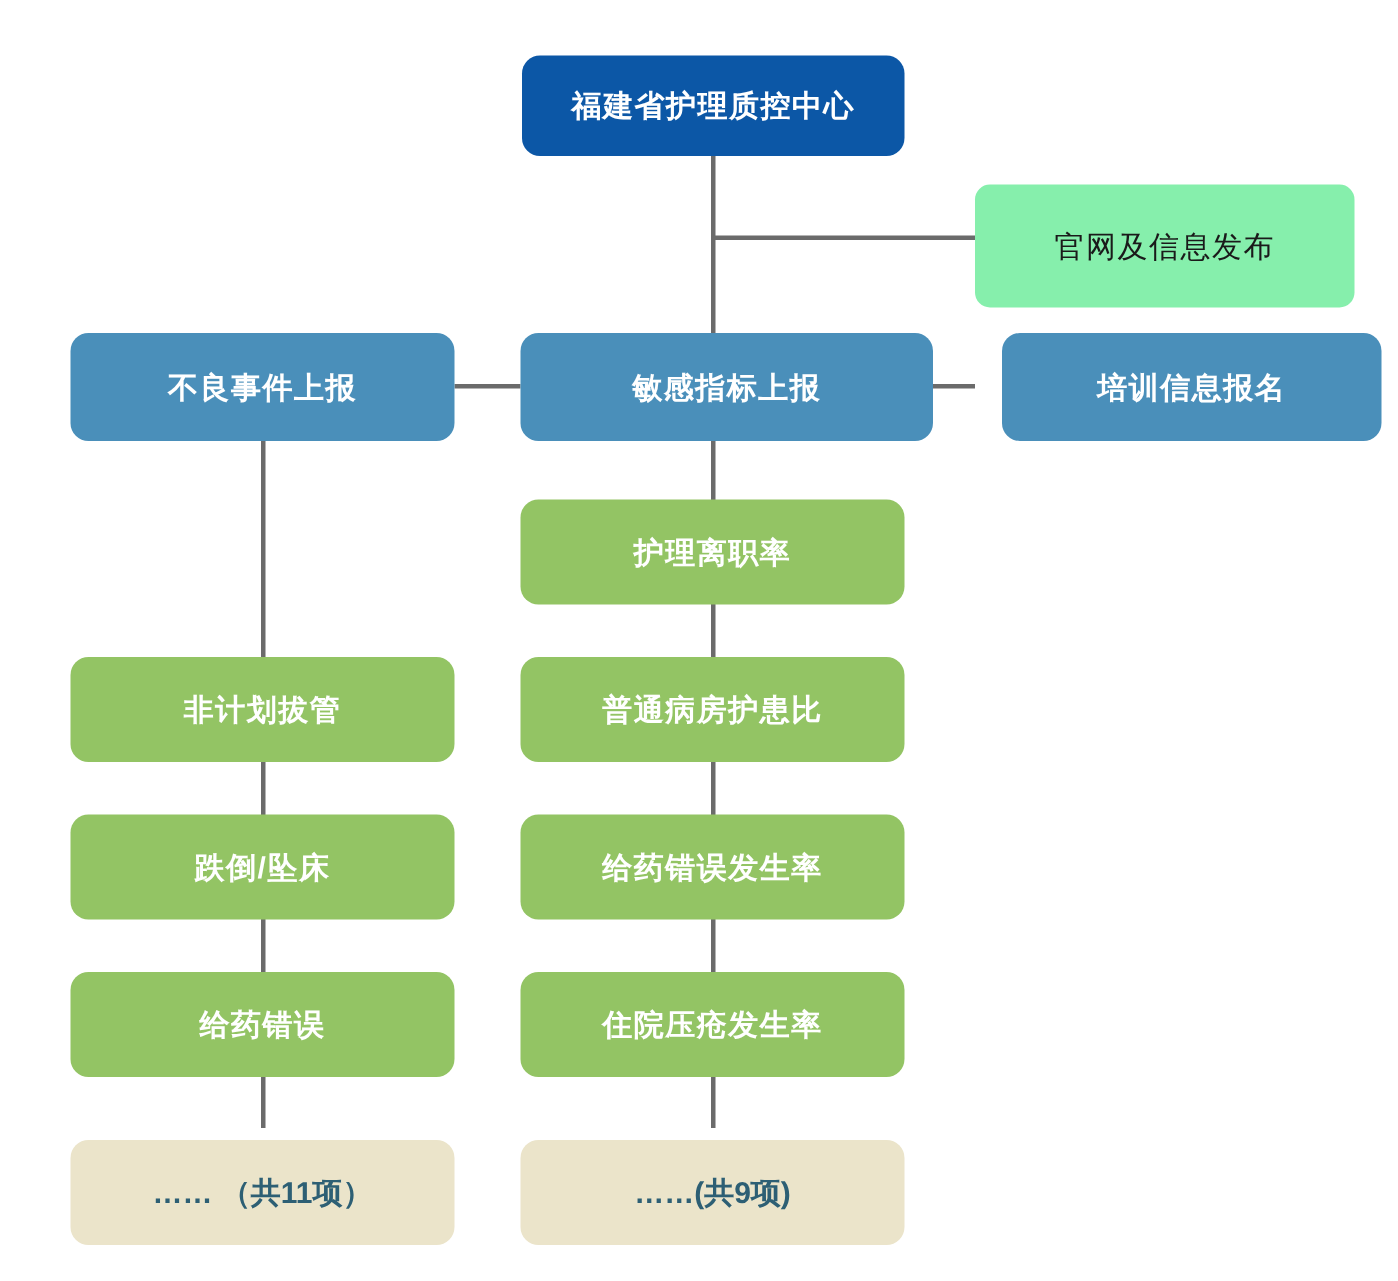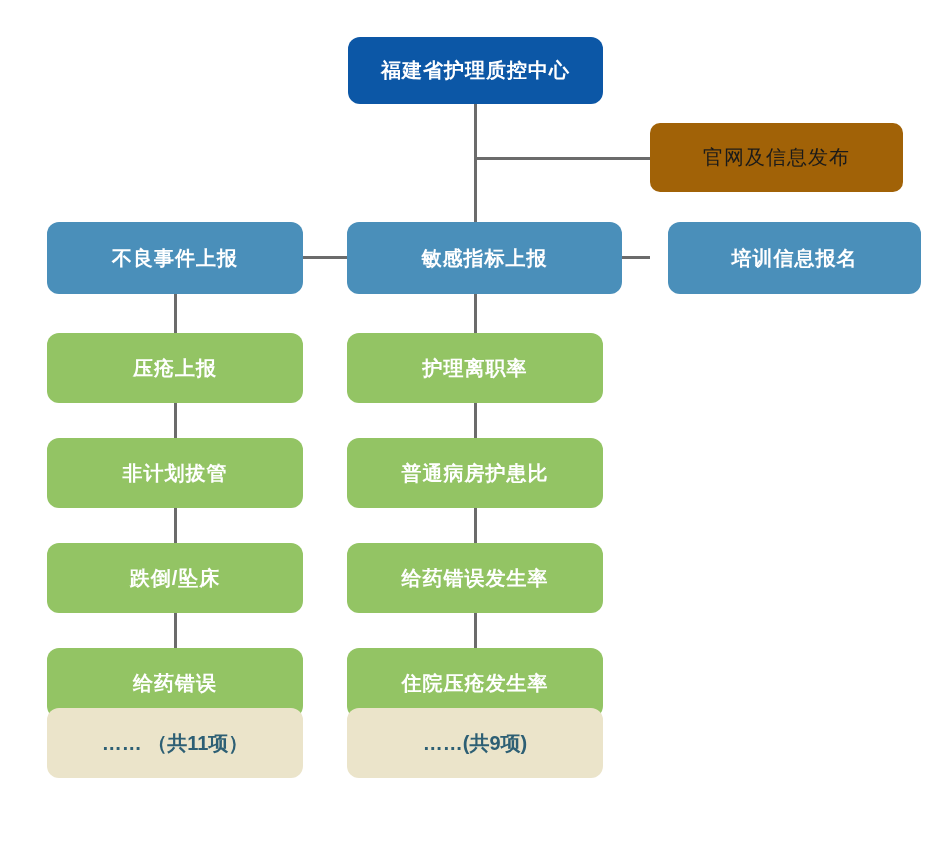--- a/index.html
+++ b/index.html
@@ -27,22 +27,22 @@
     text-align: center;
     z-index: 2;
     letter-spacing: 1px;
     box-sizing: border-box;
   }
   .node.root {
     left: 348px; top: 37px; width: 255px; height: 67px;
     background: #0c57a6;
   }
   .node.side {
-    left: 650px; top: 123px; width: 253px; height: 69px;
-    background: #a16207;
+    left: 650px; top: 123px; width: 253px; height: 82px;
+    background: #86efac;
     color: #1a1a1a;
     font-weight: normal;
     border-radius: 10px;
   }
   .node.branch {
     top: 222px; height: 72px;
     background: #4a8fba;
   }
   .node.branch.b0 { left: 47px;  width: 256px; }
   .node.branch.b1 { left: 347px; width: 275px; }
@@ -57,21 +57,21 @@
     color: #2d5f74;
     font-weight: bold;
     letter-spacing: 0;
   }
   .col1 { left: 47px; }
   .col2 { left: 347px; }
   .row-c0 { top: 333px; }
   .row-c1 { top: 438px; }
   .row-c2 { top: 543px; }
   .row-c3 { top: 648px; }
-  .row-more { top: 708px; }
+  .row-more { top: 760px; }
   .connector {
     position: absolute;
     background: #6b6b6b;
     z-index: 1;
   }
   .conn-v { width: 3px; }
   .conn-h { height: 3px; }
   #conn-root-trunk   { left: 474px; top: 104px; height: 648px; }
   #conn-left-trunk   { left: 174px; top: 294px; height: 458px; }
   #conn-side-branch  { left: 475px; top: 157px; width: 176px; }
@@ -90,21 +90,20 @@
   <div class="connector conn-h" id="conn-branch-right"></div>
 
   <div class="node root">福建省护理质控中心</div>
 
   <div class="node side">官网及信息发布</div>
 
   <div class="node branch b0">不良事件上报</div>
   <div class="node branch b1">敏感指标上报</div>
   <div class="node branch b2">培训信息报名</div>
 
-  <div class="node child col1 row-c0">压疮上报</div>
   <div class="node child col1 row-c1">非计划拔管</div>
   <div class="node child col1 row-c2">跌倒/坠床</div>
   <div class="node child col1 row-c3">给药错误</div>
   <div class="node more col1 row-more">…… （共11项）</div>
 
   <div class="node child col2 row-c0">护理离职率</div>
   <div class="node child col2 row-c1">普通病房护患比</div>
   <div class="node child col2 row-c2">给药错误发生率</div>
   <div class="node child col2 row-c3">住院压疮发生率</div>
   <div class="node more col2 row-more">……(共9项)</div>

